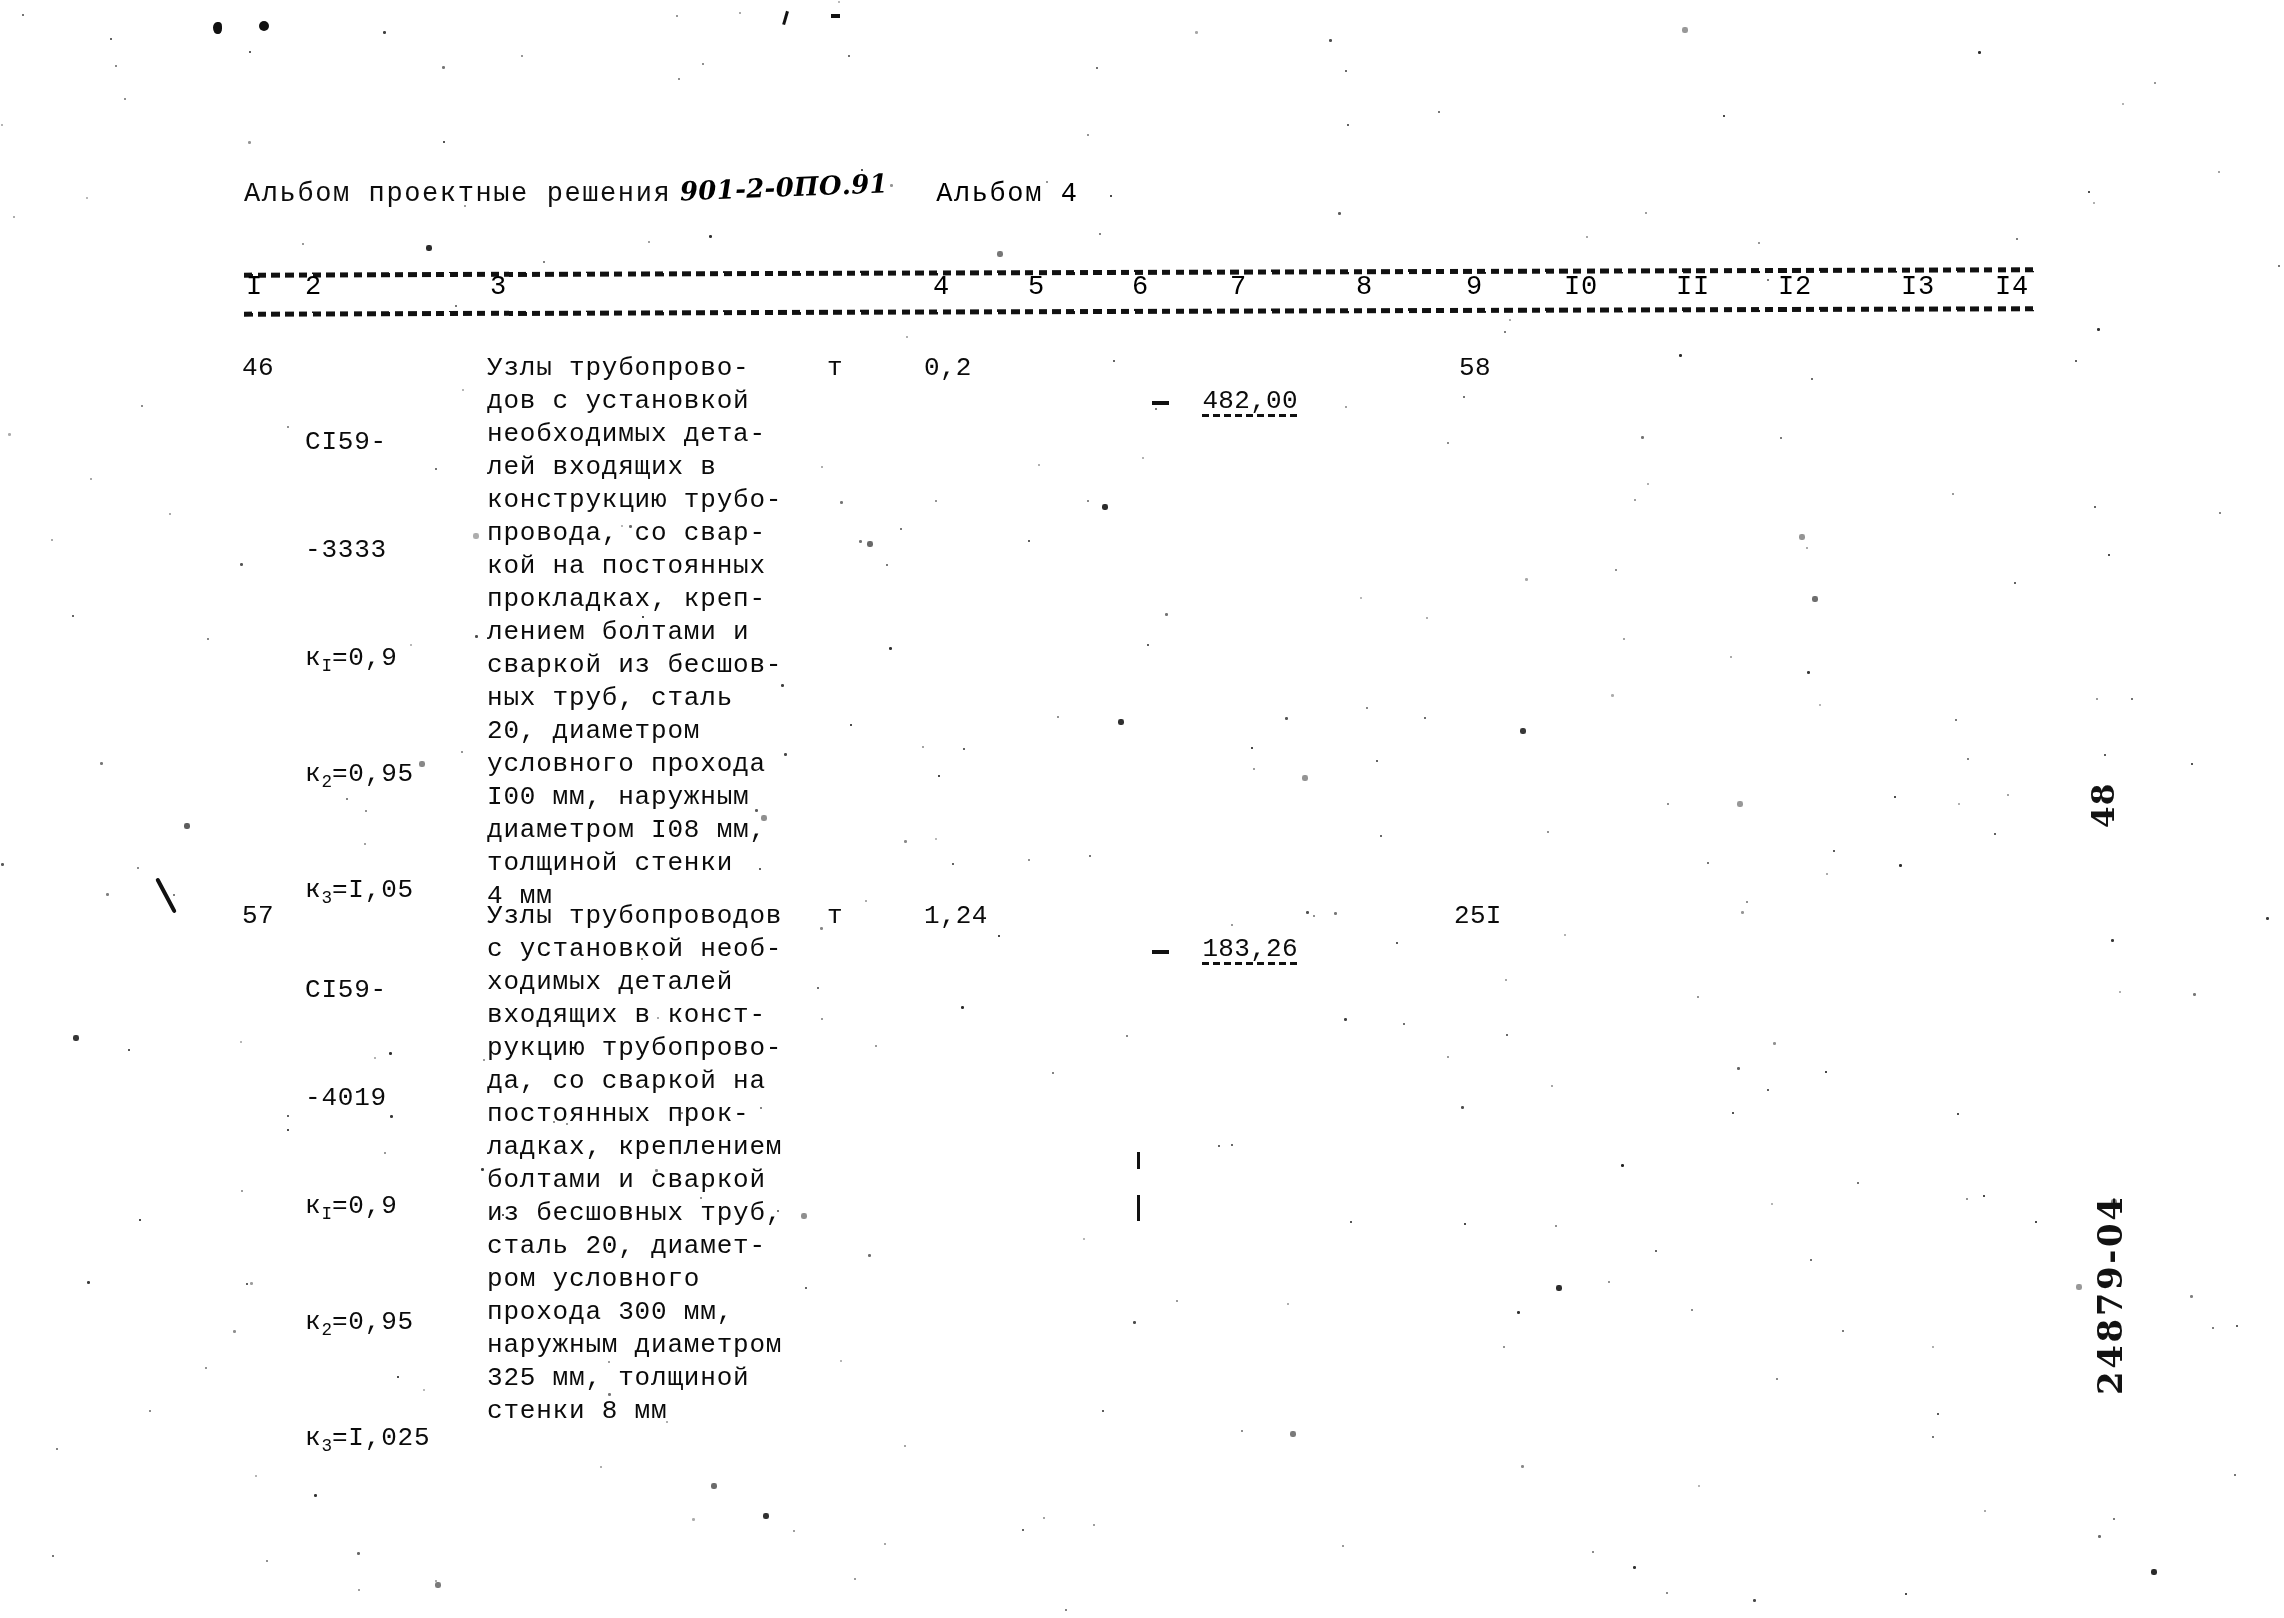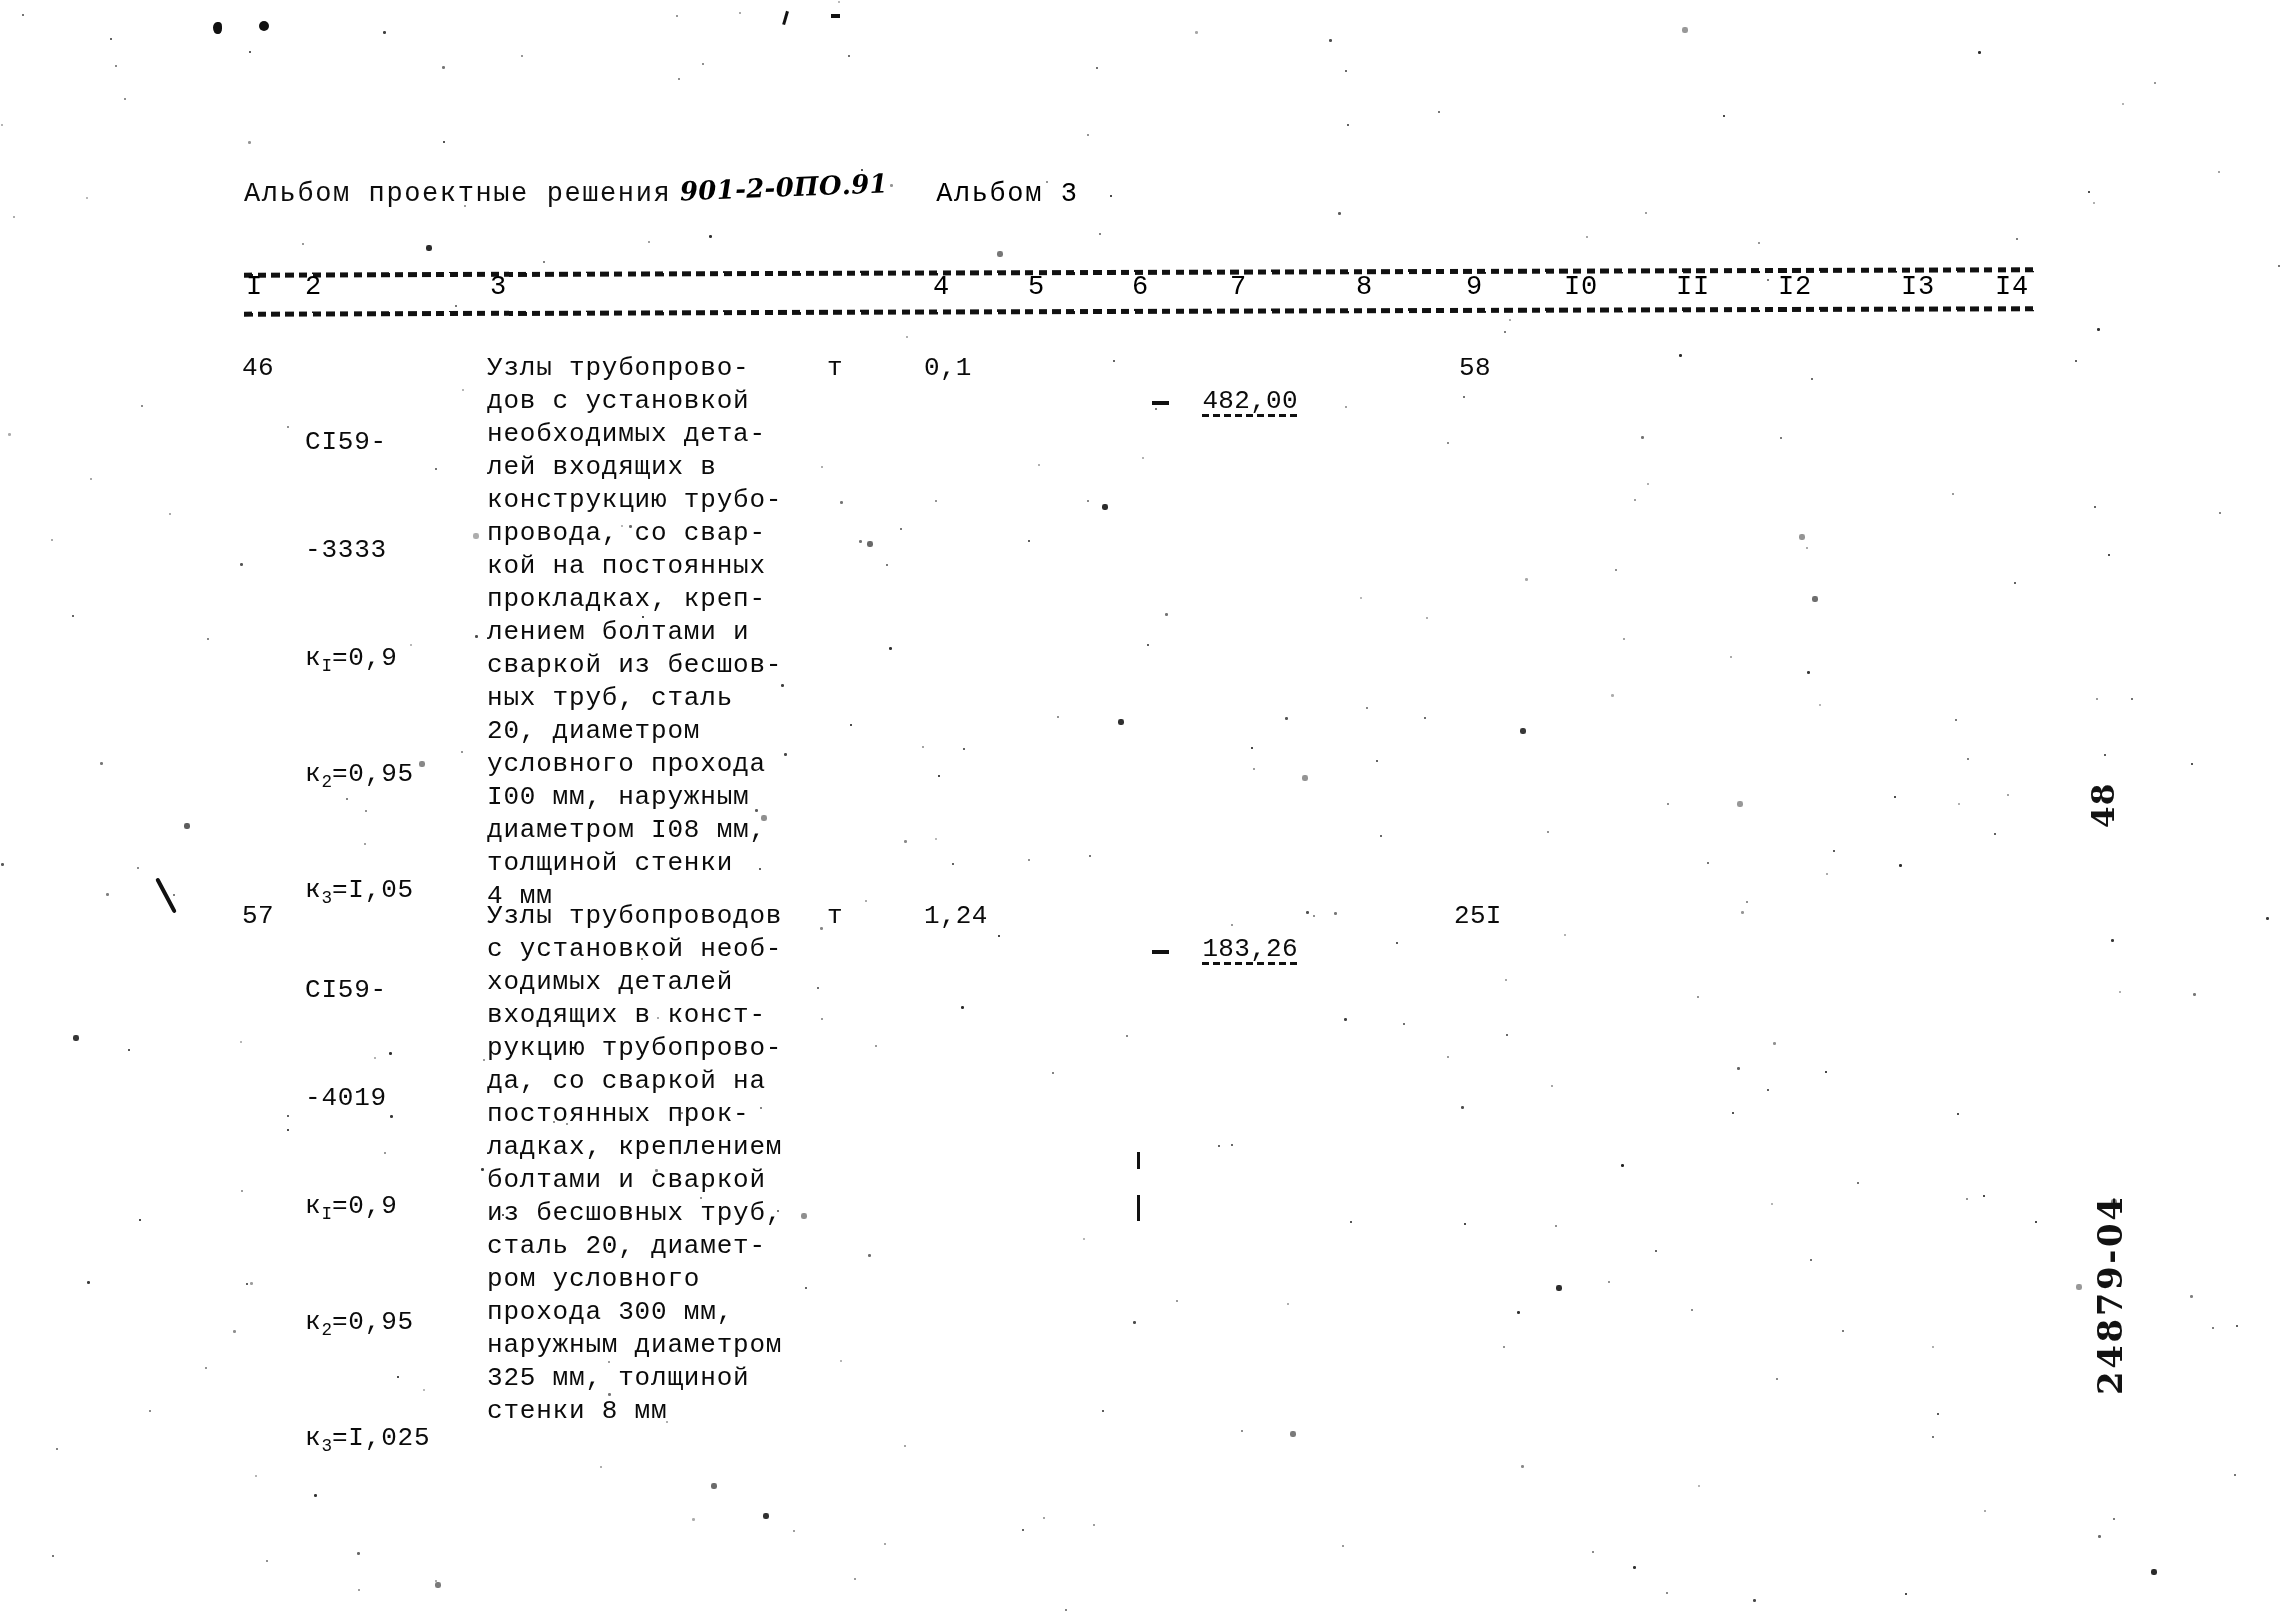--- a/index.html
+++ b/index.html
@@ -515,21 +515,21 @@
 
   <div class="ink" id="ink-blob-a"></div>
   <div class="ink" id="ink-blob-b"></div>
   <div class="ink" id="ink-tick-right"></div>
   <div class="ink" id="ink-tick-right2"></div>
   <div class="ink" id="ink-slash-left"></div>
   <div class="ink" id="ink-vert-mid"></div>
   <div class="ink" id="ink-vert-mid2"></div>
 
   <div id="doc-header">
-    <span class="hdr-typed">Альбом проектные решения</span><span class="hdr-hand">901-2-0ПО.91</span><span class="hdr-album">Альбом 3</span>
+    <span class="hdr-typed">Альбом проектные решения</span><span class="hdr-hand">901-2-0ПО.91</span><span class="hdr-album">Альбом 4</span>
   </div>
 
   <div class="rule r1"></div>
   <div class="rule r2"></div>
 
   <div class="colnum" style="left:246px;  top:272px;">I</div>
   <div class="colnum" style="left:305px;  top:272px;">2</div>
   <div class="colnum" style="left:490px;  top:272px;">3</div>
   <div class="colnum" style="left:933px; top:272px;">4</div>
   <div class="colnum" style="left:1028px; top:272px;">5</div>
@@ -567,21 +567,21 @@
 ных труб, сталь
 20, диаметром
 условного прохода
 I00 мм, наружным
 диаметром I08 мм,
 толщиной стенки
 4 мм</div>
 
     <div class="cell" style="left:827px; top:352px;">т</div>
 
-    <div class="cell" style="left:924px; top:352px;">0,1</div>
+    <div class="cell" style="left:924px; top:352px;">0,2</div>
 
     <div class="cell" style="left:1107px; top:352px;">
       <span class="underlined">482,00</span>
     </div>
     <div class="minus-mark" style="left:1152px; top:401px;"></div>
 
     <div class="cell" style="left:1459px; top:352px;">58</div>
   </div>
 
   <div class="row">

